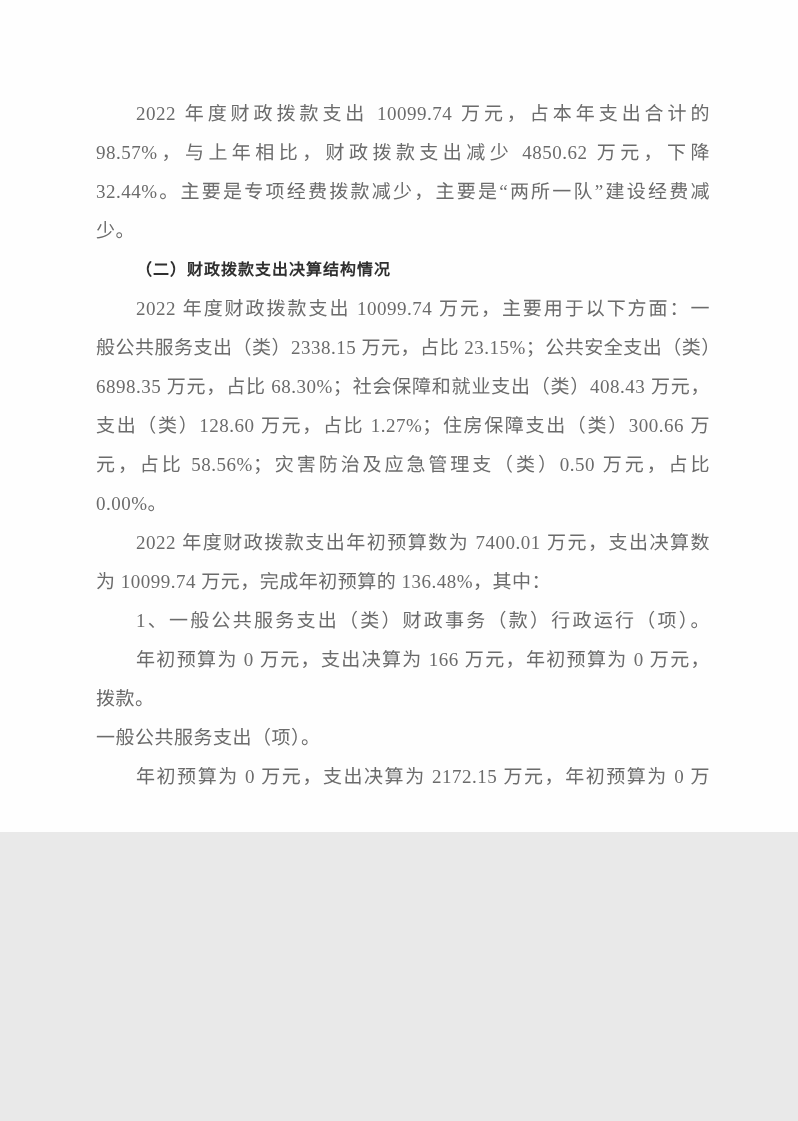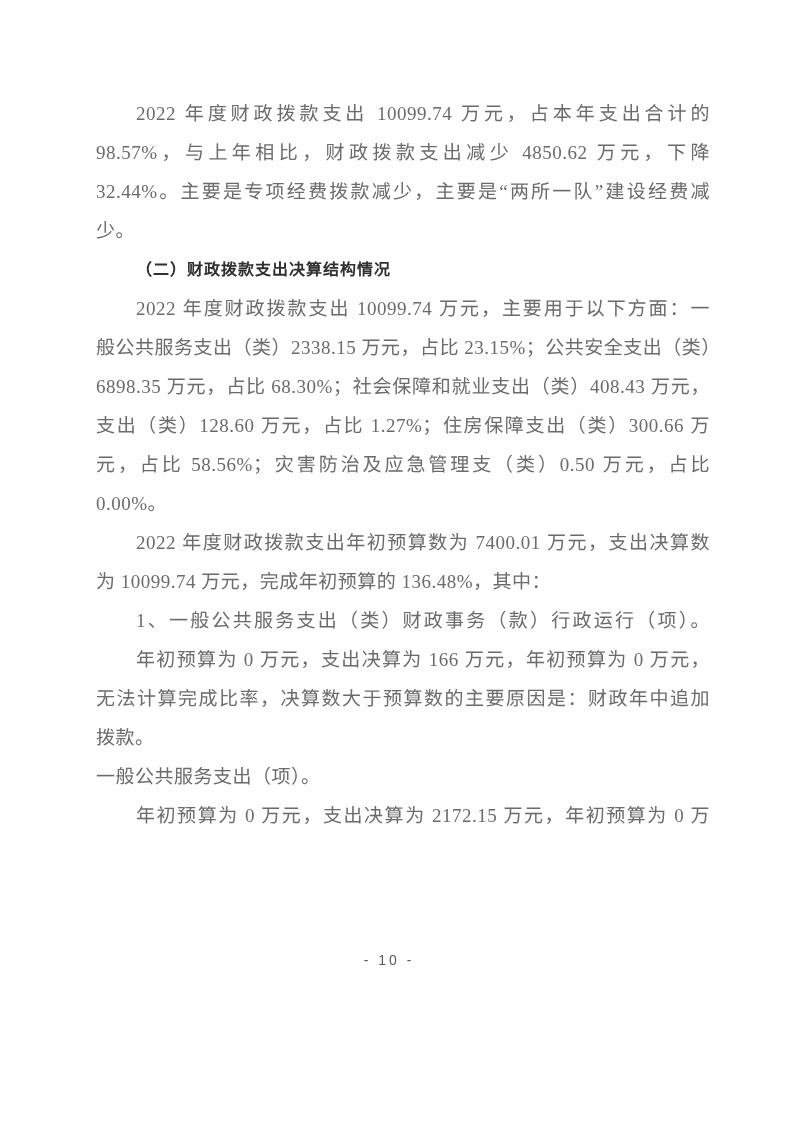--- a/index.html
+++ b/index.html
@@ -4,21 +4,21 @@
 <title>- 10 -</title>
 <style>
   html, body {
     margin: 0;
     padding: 0;
     background: #e9e9e9;
   }
   .page {
     position: relative;
     width: 798px;
-    height: 1121px;
+    height: 832px;
     margin: 0 auto;
     background: #fefefe;
     overflow: hidden;
     font-family: "Liberation Serif", "DejaVu Serif", serif;
   }
   .content {
     position: absolute;
     top: 94px;
     left: 96px;
     width: 614px;
@@ -75,19 +75,18 @@
     <div class="ln i j">2022 年度财政拨款支出 10099.74 万元，主要用于以下方面：一</div>
     <div class="ln j">般公共服务支出（类）2338.15 万元，占比 23.15%；公共安全支出（类）</div>
     <div class="ln j">6898.35 万元，占比 68.30%；社会保障和就业支出（类）408.43 万元，</div>
     <div class="ln j">支出（类）128.60 万元，占比 1.27%；住房保障支出（类）300.66 万</div>
     <div class="ln j">元，占比 58.56%；灾害防治及应急管理支（类）0.50 万元，占比</div>
     <div class="ln">0.00%。</div>
     <div class="ln i j">2022 年度财政拨款支出年初预算数为 7400.01 万元，支出决算数</div>
     <div class="ln">为 10099.74 万元，完成年初预算的 136.48%，其中：</div>
     <div class="ln i j">1、一般公共服务支出（类）财政事务（款）行政运行（项）。</div>
     <div class="ln i j">年初预算为 0 万元，支出决算为 166 万元，年初预算为 0 万元，</div>
-    <div class="ln j">无法计算完成比率，决算数大于预算数的主要原因是：财政年中追加</div>
     <div class="ln">拨款。</div>
     <div class="ln">一般公共服务支出（项）。</div>
     <div class="ln i j">年初预算为 0 万元，支出决算为 2172.15 万元，年初预算为 0 万</div>
   </main>
   <div class="page-number">- 10 -</div>
 </div>
 
 </body></html>

